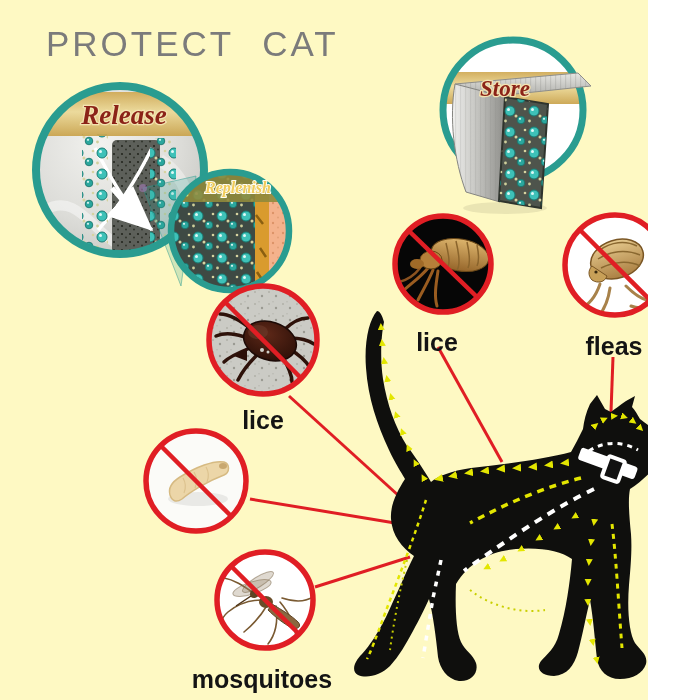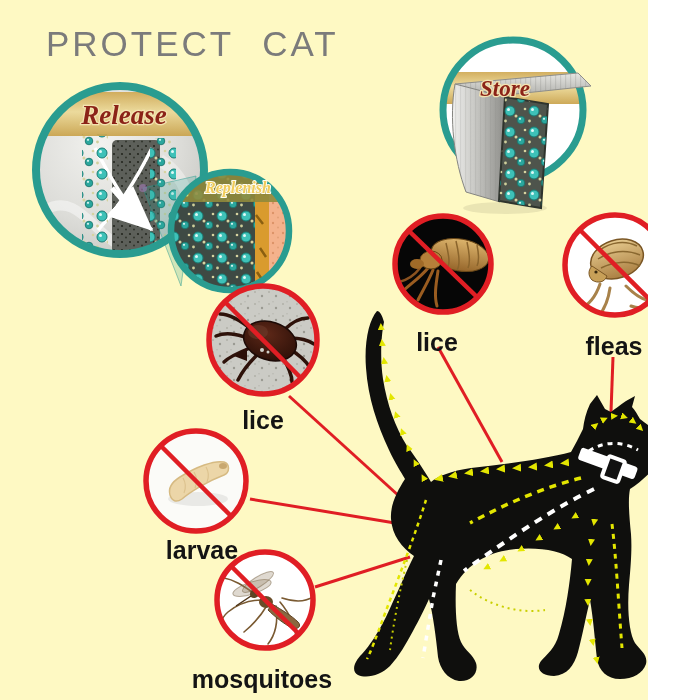--- a/index.html
+++ b/index.html
@@ -325,15 +325,14 @@
       <path d="M426,500 C416,532 400,574 384,616 C376,638 371,651 367,659" stroke="#e3e600" stroke-width="2.5" fill="none" stroke-dasharray="4 4"></path>
       <path d="M441,560 L433,598 L427,634 L423,658" stroke="#ffffff" stroke-width="3.5" fill="none" stroke-dasharray="5 6"></path>
       <path d="M470,590 C490,606 520,614 545,610" stroke="#c9cf00" stroke-width="2" fill="none" stroke-dasharray="2 4"></path>
       <path d="M407,560 C400,590 394,620 390,650" stroke="#c9cf00" stroke-width="2" fill="none" stroke-dasharray="2 4"></path>
     </g>
   </svg>
 
   <div class="pest-label lbl-lice">lice</div>
   <div class="pest-label lbl-fleas">fleas</div>
   <div class="pest-label lbl-ticks">lice</div>
-  <div class="pest-label lbl-larvae">larvae</div>
   <div class="pest-label lbl-mosquitoes">mosquitoes</div>
 </div>
 
 </body></html>

